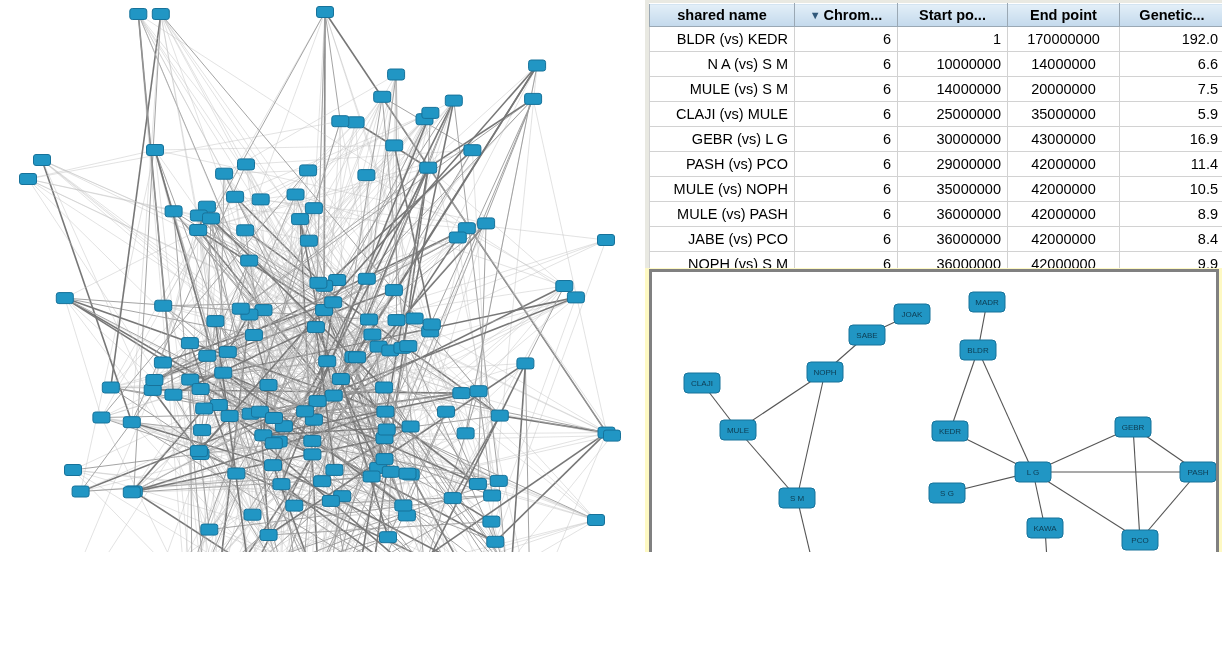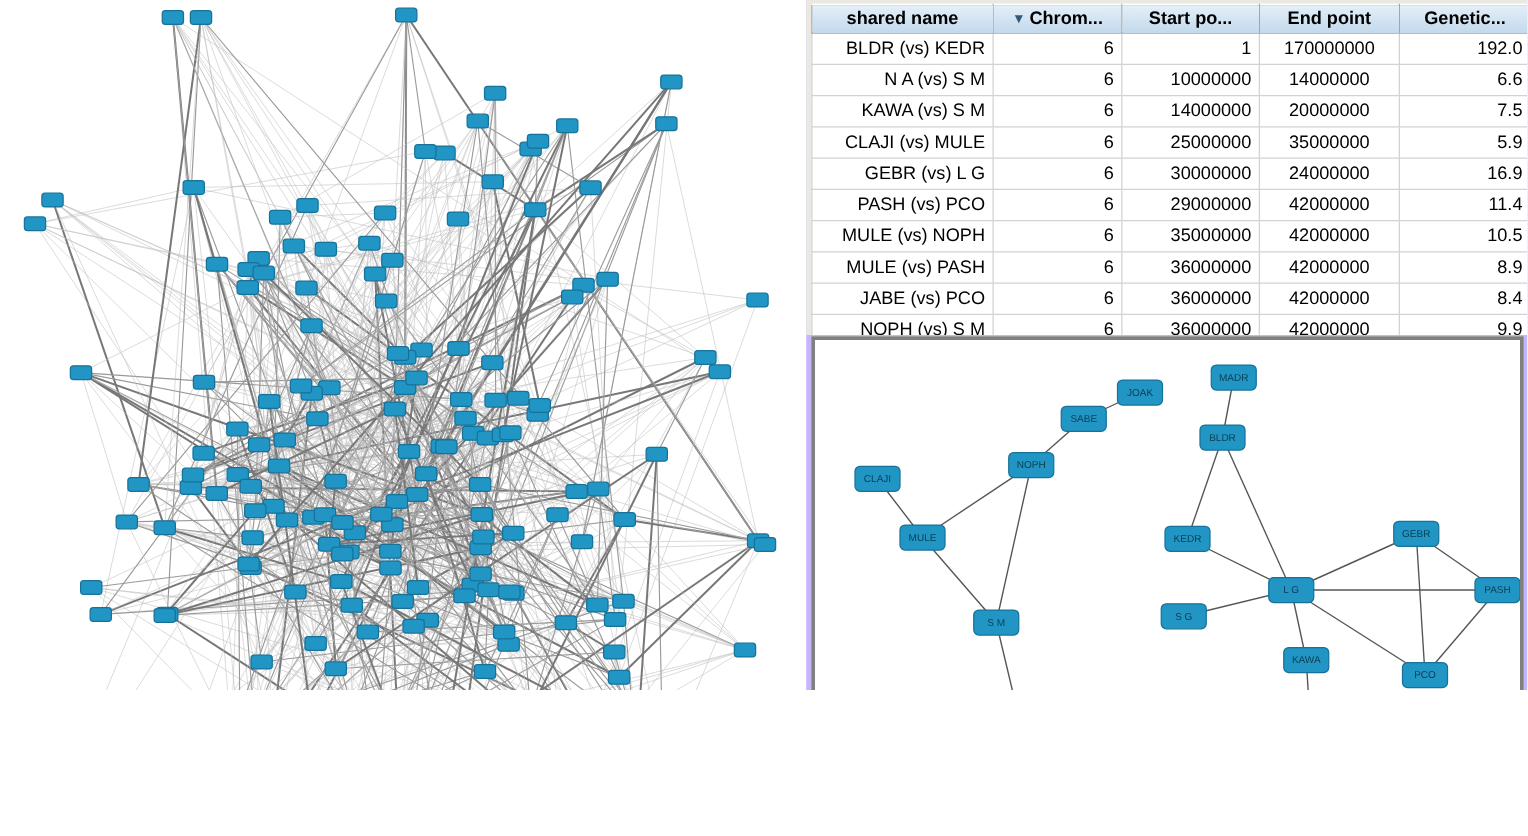--- a/index.html
+++ b/index.html
@@ -6,21 +6,21 @@
     margin: 0;
     padding: 0;
     background: #ffffff;
     font-family: "Liberation Sans", sans-serif;
   }
   #root {
     position: relative;
     width: 1222px;
     height: 552px;
     overflow: hidden;
-    background: #c4b5fd;
+    background: #fef9c3;
   }
 
   
   #left-network {
     position: absolute;
     left: 0;
     top: 0;
     width: 645px;
     height: 669px;
     background: #ffffff;
@@ -1158,38 +1158,38 @@
             <td class="c-gen">192.0</td>
           </tr>
           <tr>
             <td class="c-name">N A (vs) S M</td>
             <td class="c-chrom">6</td>
             <td class="c-start">10000000</td>
             <td class="c-end">14000000</td>
             <td class="c-gen">6.6</td>
           </tr>
           <tr>
-            <td class="c-name">KAWA (vs) S M</td>
+            <td class="c-name">MULE (vs) S M</td>
             <td class="c-chrom">6</td>
             <td class="c-start">14000000</td>
             <td class="c-end">20000000</td>
             <td class="c-gen">7.5</td>
           </tr>
           <tr>
             <td class="c-name">CLAJI (vs) MULE</td>
             <td class="c-chrom">6</td>
             <td class="c-start">25000000</td>
             <td class="c-end">35000000</td>
             <td class="c-gen">5.9</td>
           </tr>
           <tr>
             <td class="c-name">GEBR (vs) L G</td>
             <td class="c-chrom">6</td>
             <td class="c-start">30000000</td>
-            <td class="c-end">24000000</td>
+            <td class="c-end">43000000</td>
             <td class="c-gen">16.9</td>
           </tr>
           <tr>
             <td class="c-name">PASH (vs) PCO</td>
             <td class="c-chrom">6</td>
             <td class="c-start">29000000</td>
             <td class="c-end">42000000</td>
             <td class="c-gen">11.4</td>
           </tr>
           <tr>

